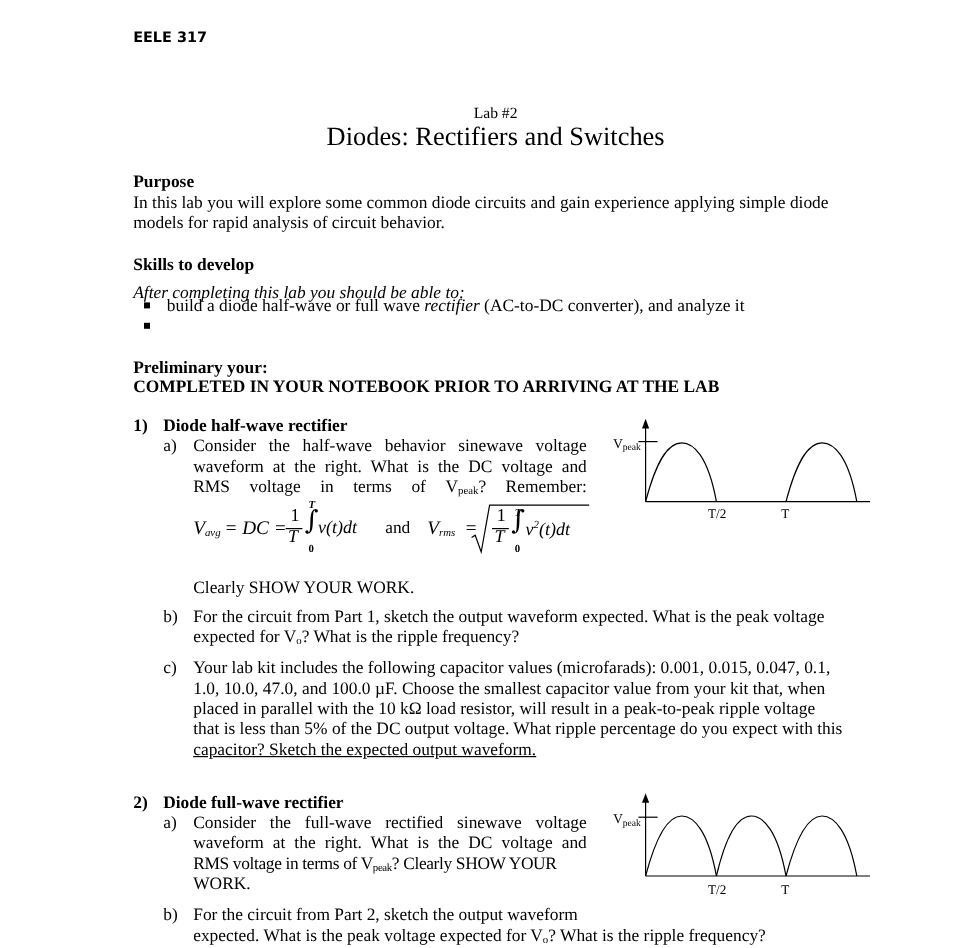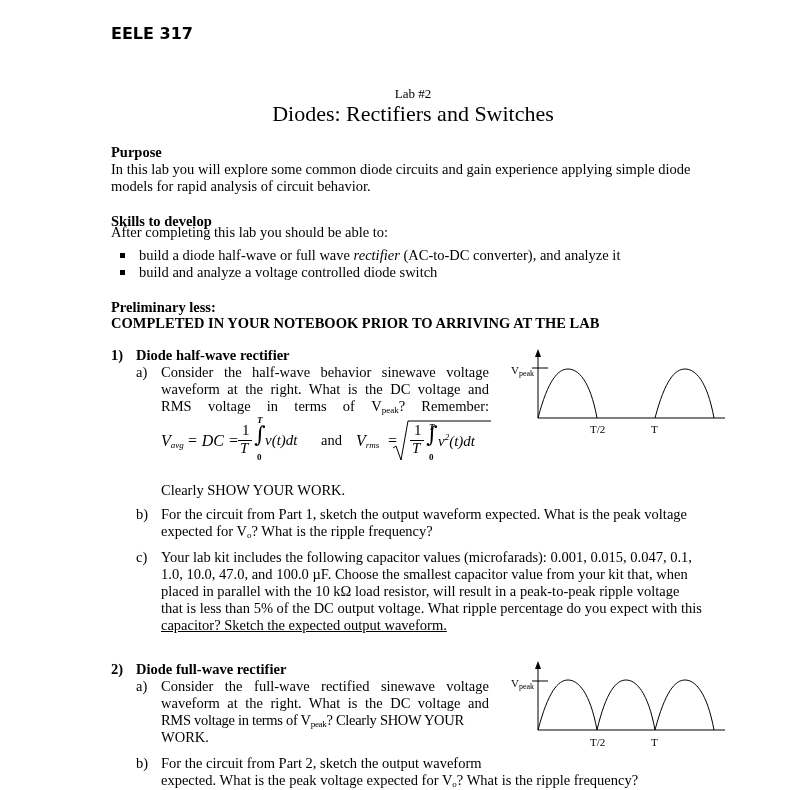--- a/index.html
+++ b/index.html
@@ -1,19 +1,19 @@
 <!DOCTYPE html>
 <html><head>
 <meta charset="utf-8">
 <style>
   html, body { margin:0; padding:0; background:#ffffff; }
   body { width:794px; height:790px; position:relative; overflow:hidden; color:#000;
          font-family:"Liberation Serif", serif; font-size:14.5px; }
   .abs { position:absolute; white-space:nowrap; }
-  .hdr { font-family:"DejaVu Sans", sans-serif; font-weight:bold; font-size:16px; left:111px; top:24px; }
+  .hdr { font-family:"DejaVu Sans", sans-serif; font-weight:bold; font-size:12px; left:111px; top:24px; }
   .center { left:0; width:826px; text-align:center; }
   .lab { top:86px; font-size:13px; }
   .title { top:101px; font-size:22px; }
   .b { font-weight:bold; }
   .para { left:111px; line-height:17px; }
   .bullet { left:120px; }
   .bullet .sq { display:inline-block; width:5px; height:5px; background:#000; vertical-align:middle; margin-right:14px; position:relative; top:-1px; }
   .lbl { position:absolute; }
   .just { text-align:justify; text-align-last:justify; }
   sub { font-size:9px; vertical-align:-2px; line-height:0; }
@@ -26,29 +26,29 @@
 
 <div class="abs hdr">EELE 317</div>
 <div class="abs center lab">Lab #2</div>
 <div class="abs center title">Diodes:  Rectifiers and Switches</div>
 
 <div class="abs para b" style="top:144px;">Purpose</div>
 <div class="abs para" style="top:161px;">In this lab you will explore some common diode circuits and gain experience applying simple diode</div>
 <div class="abs para" style="top:178px;">models for rapid analysis of circuit behavior.</div>
 
 <div class="abs para b" style="top:213px;">Skills to develop</div>
-<div class="abs para" style="top:224px;">After completing this lab you should be able to:</div>
+<div class="abs para" style="top:236px;font-style:italic;">After completing this lab you should be able to:</div>
 <div class="abs bullet" style="top:247px;">
   <span class="sq"></span><span>build a diode half-wave or full wave </span><i>rectifier</i><span> (AC-to-DC converter), and analyze it</span>
 </div>
 <div class="abs bullet" style="top:264px;">
-  <span class="sq"></span><span>build and analyze a voltage controlled diode switch</span>
+  <span class="sq"></span>
 </div>
 
-<div class="abs para b" style="top:299px;">Preliminary less:</div>
+<div class="abs para b" style="top:299px;">Preliminary your:</div>
 <div class="abs para b" style="top:315px;">COMPLETED IN YOUR NOTEBOOK PRIOR TO ARRIVING AT THE LAB</div>
 
 <div class="abs b" style="left:111px;top:347px;">1)</div>
 <div class="abs b" style="left:136px;top:347px;">Diode half-wave rectifier</div>
 
 <div class="abs" style="left:136px;top:364px;">a)</div>
 <div class="abs just" style="left:161px;top:364px;width:328px;">Consider the half-wave behavior sinewave voltage</div>
 <div class="abs just" style="left:161px;top:381px;width:328px;">waveform at the right. What is the DC voltage and</div>
 <div class="abs" style="left:161px;top:398px;width:328px;display:flex;justify-content:space-between;">
   <span>RMS</span>

